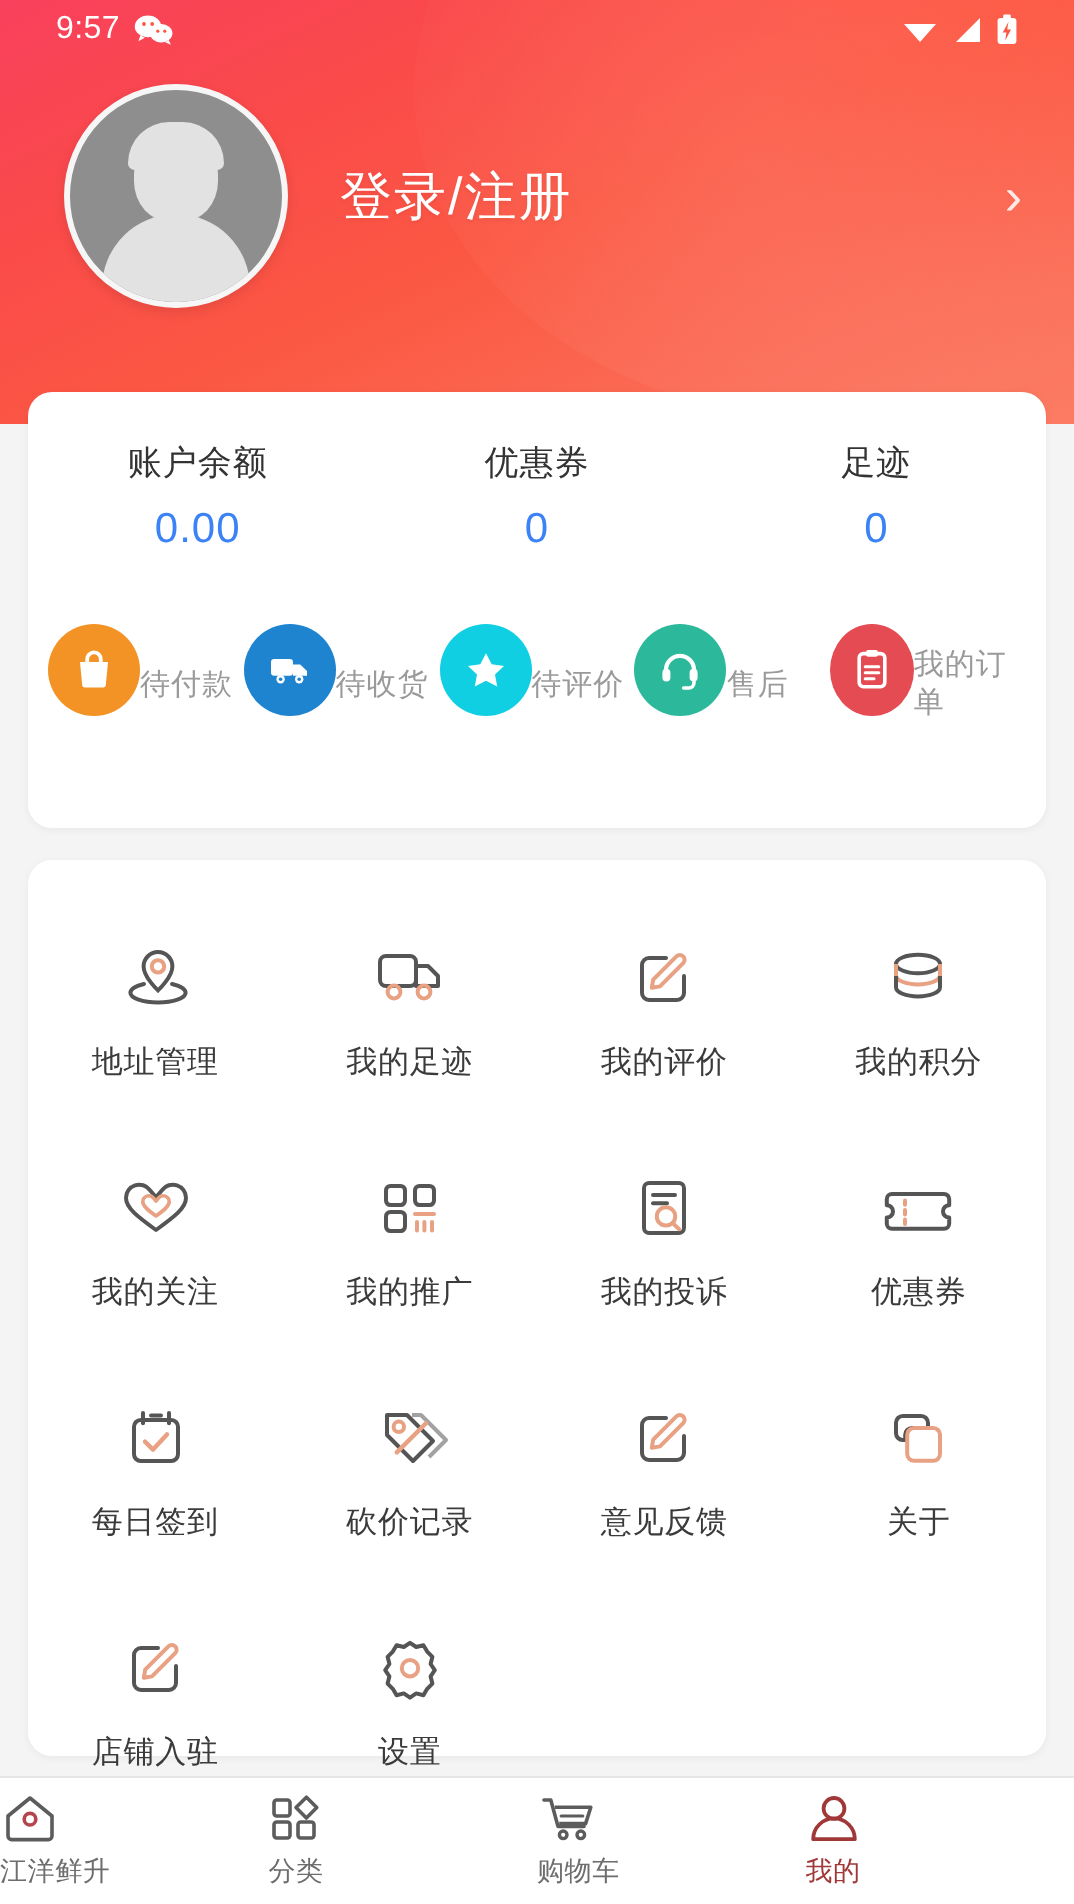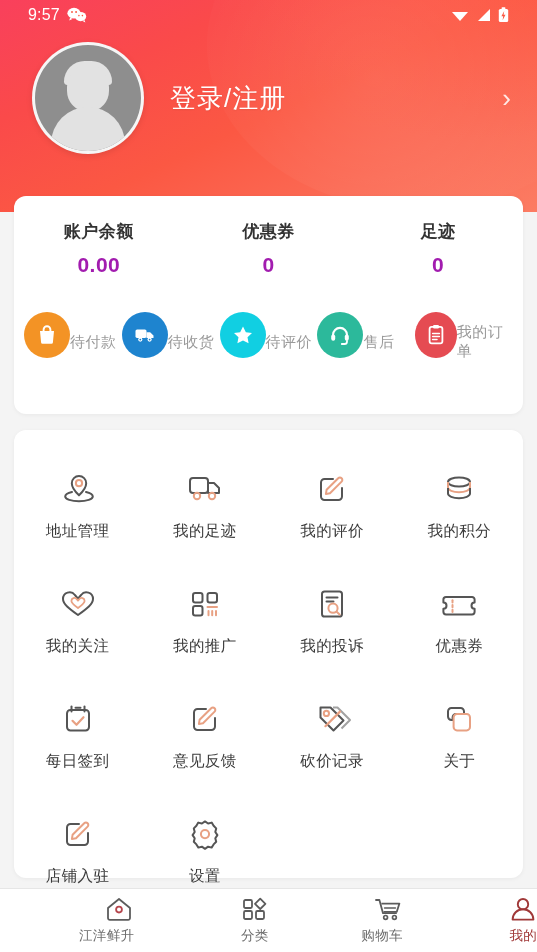--- a/index.html
+++ b/index.html
@@ -66,24 +66,24 @@
 
   
   .card {
     position: absolute; left: 14px; width: 509px;
     background: #fff; border-radius: 12px;
     box-shadow: 0 1px 4px rgba(0,0,0,0.05);
   }
   #card-account { top: 196px; height: 218px; }
   #card-menu    { top: 430px; height: 448px; }
 
-  .stats { display: flex; padding-top: 24px; font-weight: bold; }
+  .stats { display: flex; padding-top: 24px; }
   .stat { flex: 1; text-align: center; }
   .stat-label { font-size: 17px; color: #333; letter-spacing: .5px; }
-  .stat-value { font-size: 21px; color: #a21caf; margin-top: 10px; letter-spacing: .5px; }
+  .stat-value { font-size: 21px; color: #3b82f6; margin-top: 10px; letter-spacing: .5px; }
 
   .orders { display: flex; padding: 32px 10px 0; }
   .order { flex: 1; display: flex; flex-direction: row; align-items: center; }
   .o-circle {
     width: 46px; height: 46px; border-radius: 50%;
     display: flex; align-items: center; justify-content: center;
   }
   .o-label { margin-top: 14px; font-size: 15px; color: #9a9a9a; letter-spacing: .5px; }
 
   .grid { display: flex; flex-wrap: wrap; padding: 26px 0 0; }
@@ -93,21 +93,21 @@
   }
   .g-icon { height: 44px; display:flex; align-items:center; justify-content:center; }
   .g-label { margin-top: 10px; font-size: 15.5px; color: #3b3b3b; letter-spacing: .4px; }
 
   
   .tabbar {
     position: absolute; bottom: 0; left: 0; width: 537px; height: 64px;
     background: #fff; border-top: 1px solid #e6e6e6;
     display: flex; align-items: center;
   }
-  .tab { flex: 1; display: flex; flex-direction: column; align-items: flex-end; gap: 5px; }
+  .tab { flex: 1; display: flex; flex-direction: column; align-items: flex-start; gap: 5px; }
   .tab-label { font-size: 13.5px; color: #6d6d6d; letter-spacing: .3px; }
   .tab.active .tab-label { color: #a03838; }
 </style>
 </head>
 <body>
 
 <div class="phone">
 
   <div class="header">
 
@@ -345,38 +345,38 @@
             <line x1="17.5" y1="8.8" x2="22.5" y2="8.8" stroke="#555" stroke-width="2" stroke-linecap="round"></line>
             <path d="M14.5 21.8 l4 4 l7 -7.6" fill="none" stroke="#e8a183" stroke-width="2.2" stroke-linecap="round" stroke-linejoin="round"></path>
           </svg>
         </div>
         <div class="g-label">每日签到</div>
       </div>
 
 
       <div class="g-item">
         <div class="g-icon">
-          <svg class="icon-svg" width="40" height="40" viewBox="0 0 40 40">
-            <path d="M30 19 v8.5 a3.5 3.5 0 0 1 -3.5 3.5 h-14 a3.5 3.5 0 0 1 -3.5 -3.5 v-14 a3.5 3.5 0 0 1 3.5 -3.5 h8.5" fill="none" stroke="#555" stroke-width="2" stroke-linecap="round"></path>
-            <path d="M18 24.2 l11.6 -11.6 a2.4 2.4 0 0 0 0 -3.4 a2.4 2.4 0 0 0 -3.4 0 L14.6 20.8 l-0.7 4.1 Z" fill="none" stroke="#e8a183" stroke-width="2" stroke-linejoin="round"></path>
-          </svg>
-        </div>
-        <div class="g-label">意见反馈</div>
-      </div>
-
-      <div class="g-item">
-        <div class="g-icon">
           <svg class="icon-svg" width="42" height="40" viewBox="0 0 42 40">
             <path d="M9.5 8.5 h10 l13 13 -10 10 -13 -13 Z" fill="none" stroke="#555" stroke-width="2" stroke-linejoin="round"></path>
             <circle cx="15.4" cy="14.4" r="2.6" fill="none" stroke="#e8a183" stroke-width="2"></circle>
             <path d="M22 8.5 h4.5 l12.5 12.5 -8.5 8.5" fill="none" stroke="#555" stroke-width="2" stroke-linejoin="round" opacity="0.55"></path>
             <line x1="29" y1="12.6" x2="14.4" y2="27.2" stroke="#e8a183" stroke-width="2.2" stroke-linecap="round"></line>
           </svg>
         </div>
         <div class="g-label">砍价记录</div>
+      </div>
+
+      <div class="g-item">
+        <div class="g-icon">
+          <svg class="icon-svg" width="40" height="40" viewBox="0 0 40 40">
+            <path d="M30 19 v8.5 a3.5 3.5 0 0 1 -3.5 3.5 h-14 a3.5 3.5 0 0 1 -3.5 -3.5 v-14 a3.5 3.5 0 0 1 3.5 -3.5 h8.5" fill="none" stroke="#555" stroke-width="2" stroke-linecap="round"></path>
+            <path d="M18 24.2 l11.6 -11.6 a2.4 2.4 0 0 0 0 -3.4 a2.4 2.4 0 0 0 -3.4 0 L14.6 20.8 l-0.7 4.1 Z" fill="none" stroke="#e8a183" stroke-width="2" stroke-linejoin="round"></path>
+          </svg>
+        </div>
+        <div class="g-label">意见反馈</div>
       </div>
 
       <div class="g-item">
         <div class="g-icon">
           <svg class="icon-svg" width="40" height="40" viewBox="0 0 40 40">
             <path d="M9 12.4 a3.4 3.4 0 0 1 3.4 -3.4 h9.2 a3.4 3.4 0 0 1 3.4 3.4 v2.6 h-8 a3.4 3.4 0 0 0 -3.4 3.4 v2.6 h-1.2 A3.4 3.4 0 0 1 9 17.6 Z" fill="none" stroke="#555" stroke-width="2" stroke-linejoin="round"></path>
             <rect x="14.6" y="15" width="16.4" height="16.4" rx="3.4" fill="none" stroke="#e8a183" stroke-width="2"></rect>
           </svg>
         </div>
         <div class="g-label">关于</div>

